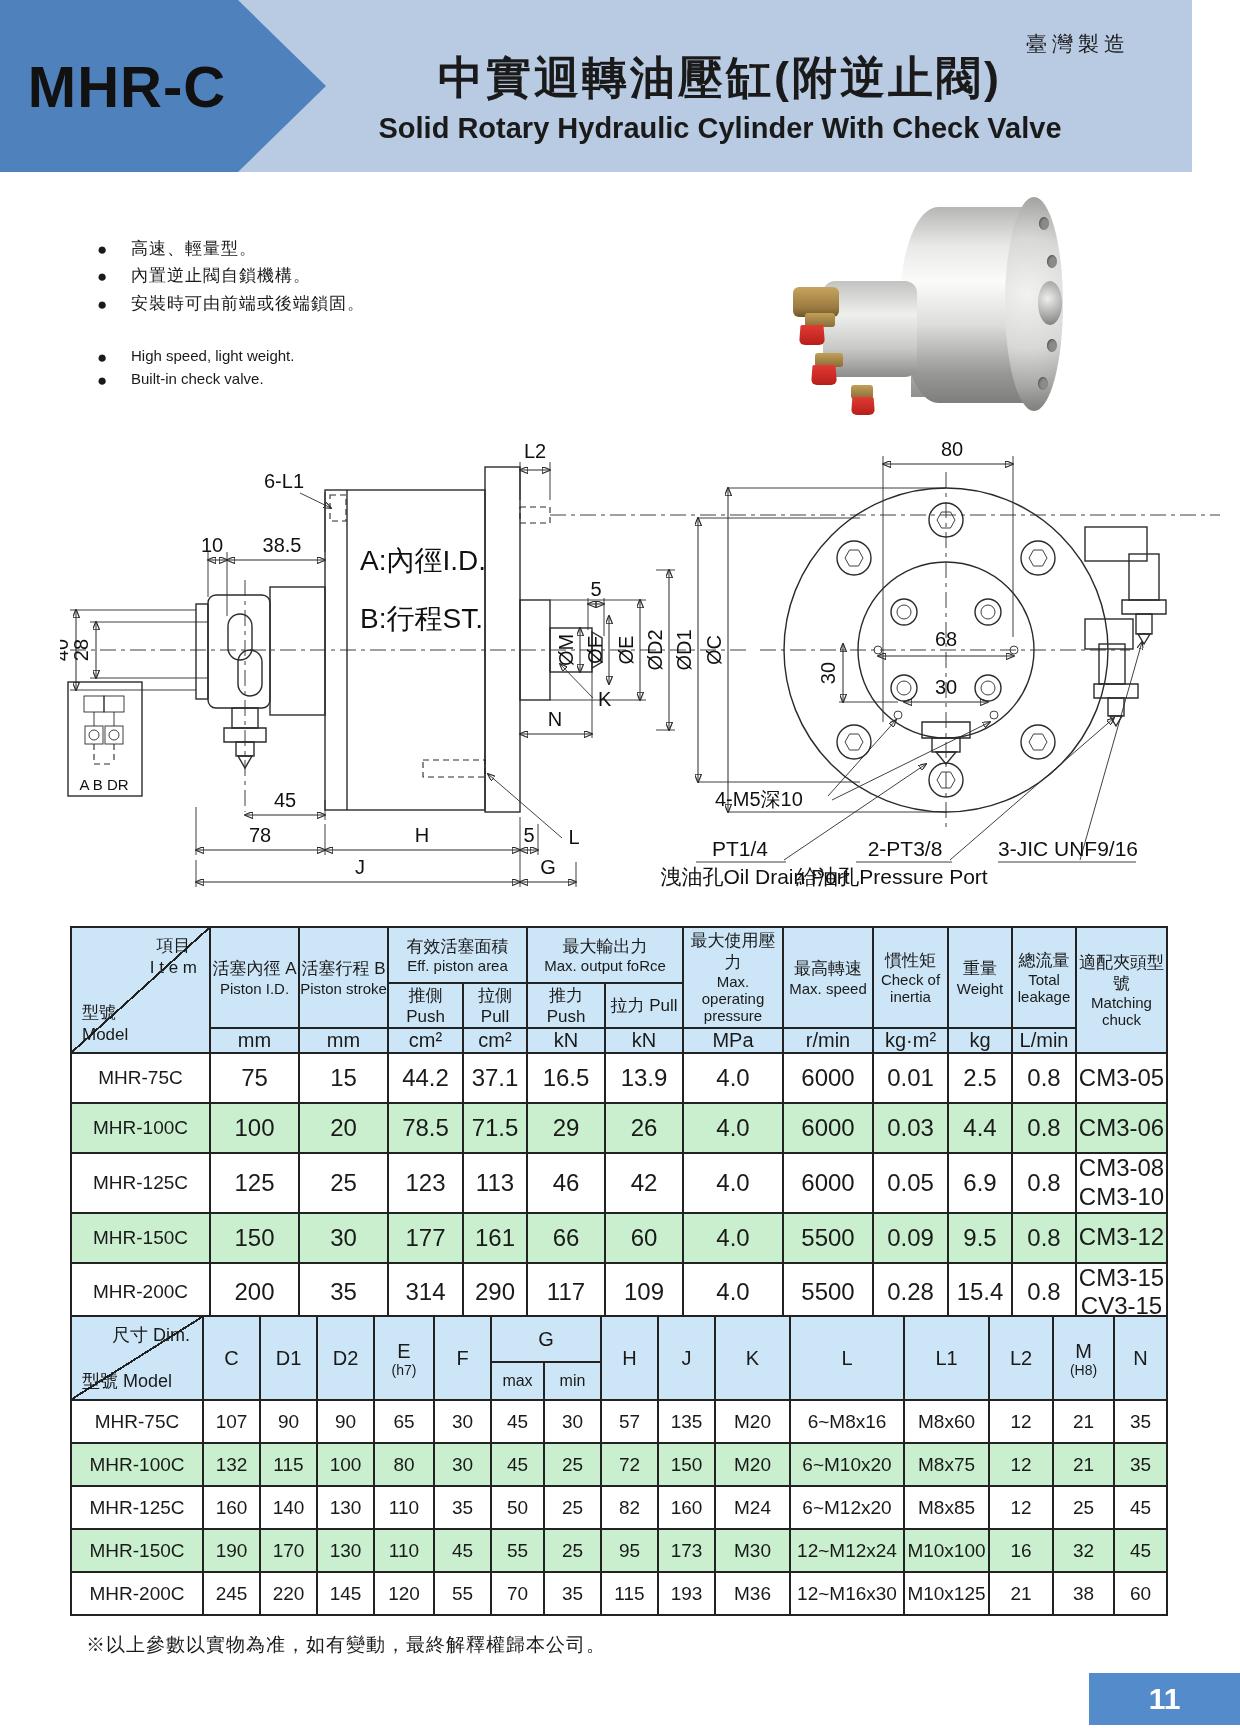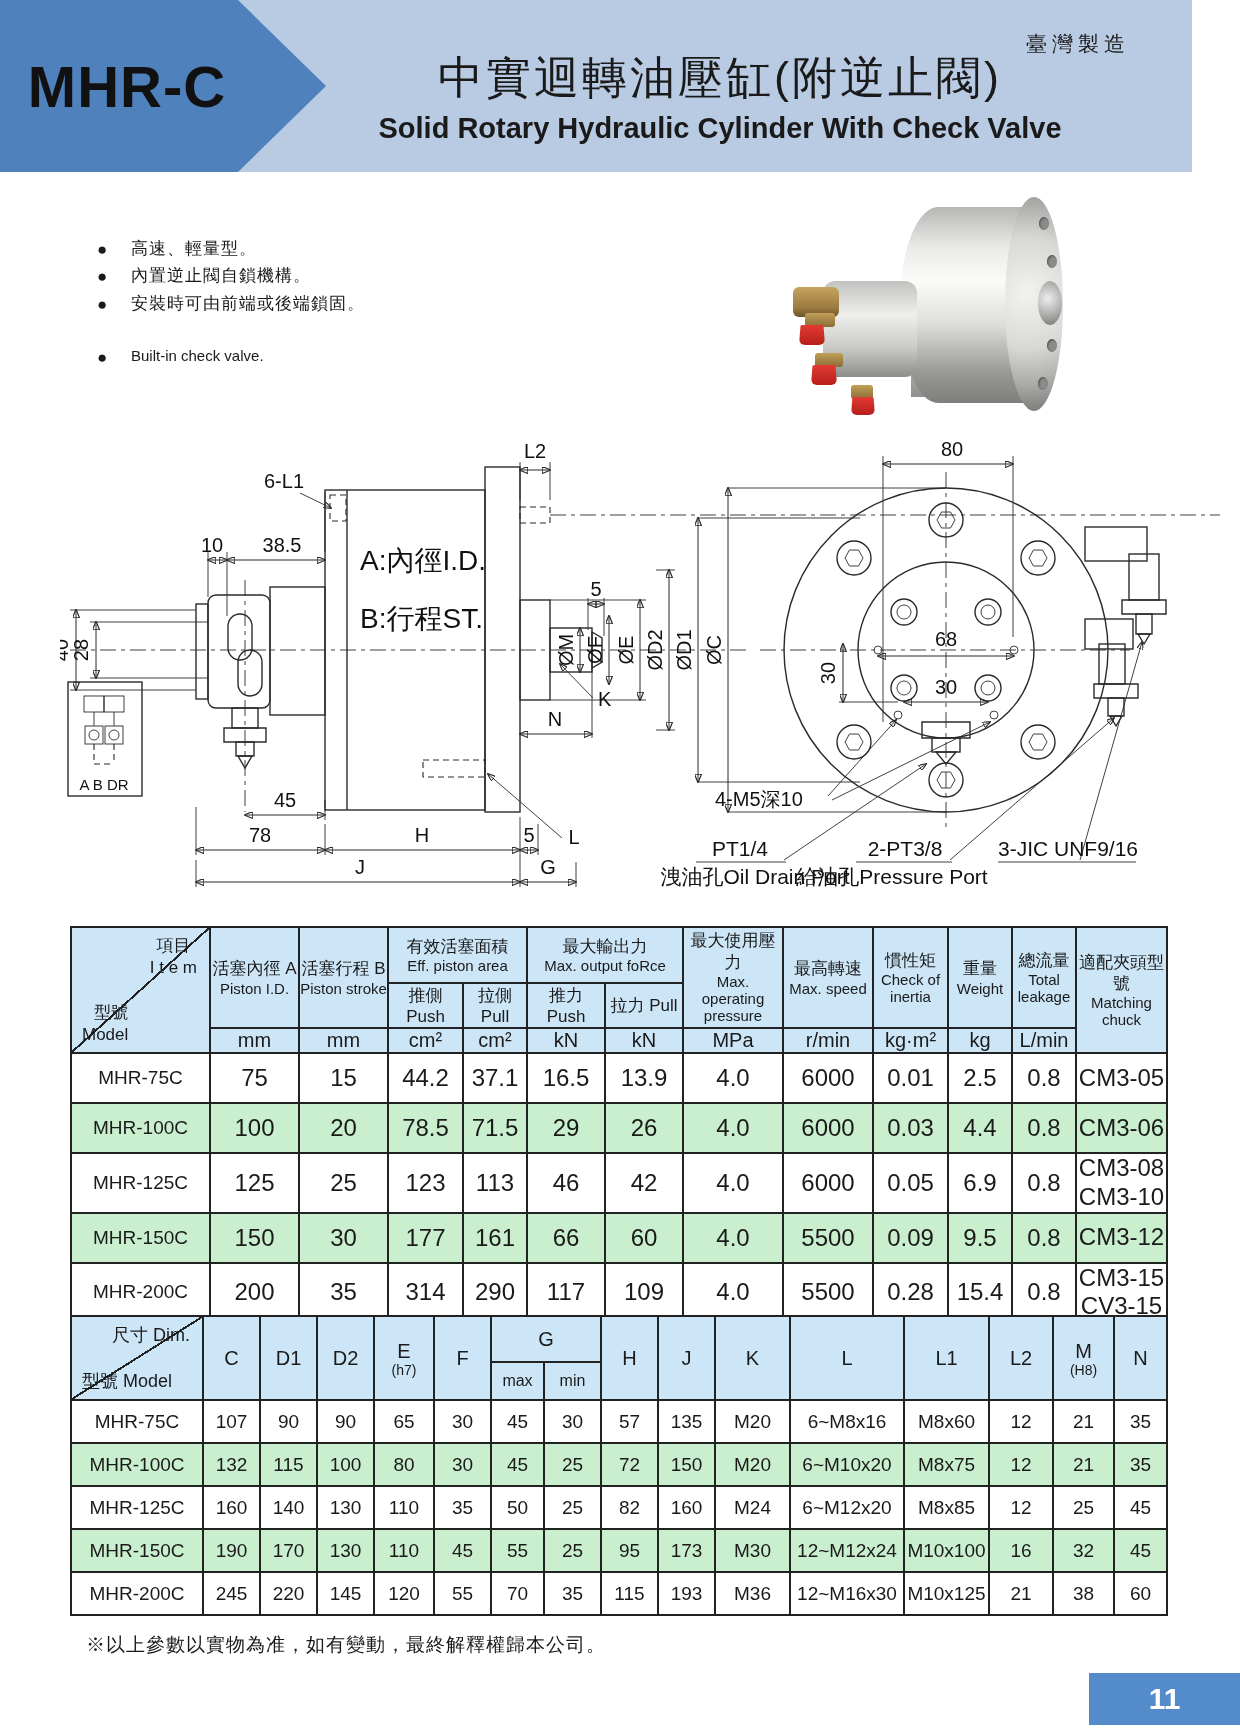--- a/index.html
+++ b/index.html
@@ -9,21 +9,21 @@
   *{margin:0;padding:0;box-sizing:border-box}
   body{background:#888;font-family:"Liberation Sans",sans-serif;color:var(--ink)}
   .page{position:relative;width:1240px;height:1728px;background:#fff;margin:0 auto;overflow:hidden}
 
   
   .band{position:absolute;left:0;top:0;width:1192px;height:172px;background:var(--band-blue)}
   .band-arrow{position:absolute;left:0;top:0;width:326px;height:172px;background:var(--accent-blue);
     clip-path:polygon(0 0,73% 0,100% 50%,73% 100%,0 100%)}
   .series{position:absolute;left:18px;top:0;width:218px;height:172px;display:flex;align-items:center;justify-content:center;
     font-size:58px;font-weight:bold;color:#111;letter-spacing:1px}
-  .title-zh{position:absolute;left:340px;top:48px;width:760px;text-align:center;font-size:45px;font-weight:normal;letter-spacing:3px}
+  .title-zh{position:absolute;left:340px;top:48px;width:760px;text-align:center;font-size:45px;font-weight:bold;letter-spacing:3px}
   .title-en{position:absolute;left:340px;top:112px;width:760px;text-align:center;font-size:29px;font-weight:bold}
   .made-in{position:absolute;top:30px;right:62px;font-size:21px;letter-spacing:5px}
 
   
   .features{position:absolute;left:97px;top:238px;width:640px}
   .feat{position:relative;padding-left:34px;font-size:21px;line-height:26px;margin-bottom:6px;white-space:nowrap}
   .feat::before{content:"●";position:absolute;left:0;top:1px;font-size:17px}
   .feat.zh{letter-spacing:1px}
   .gap{height:27px}
 
@@ -70,21 +70,21 @@
   .zh{font-size:17px;line-height:1.25}.en{font-size:15px;line-height:1.15}
   .spec tbody tr{height:50px}
   .spec tbody td{font-size:24px}
   th.model{font-weight:normal;font-size:19px;background:#fff}
   tr.green td,tr.green th.model{background:var(--row-green)}
   td.chuck{font-size:17px;white-space:pre-line;line-height:1.2}
   .corner{position:relative;background:
     linear-gradient(to bottom right,rgba(0,0,0,0) calc(50% - 1px),#222 calc(50% - 1px),#222 calc(50% + 1px),rgba(0,0,0,0) calc(50% + 1px)),
     var(--thead-blue)}
   .c-tr{position:absolute;top:7px;right:12px;text-align:center;font-size:17px;line-height:1.3}
-  .c-bl{position:absolute;bottom:6px;left:10px;text-align:right;font-size:17px;line-height:1.3}
+  .c-bl{position:absolute;bottom:6px;left:10px;text-align:left;font-size:17px;line-height:1.3}
   .dimt{top:1315px}
   .dimt thead th{font-size:20px}
   .dimt .r1{height:46px}.dimt .r2{height:38px}.dimt .r2 th{font-size:16px}
   .dimt .sub{font-size:14px;line-height:1}
   .dimt tbody tr{height:43px}
   .dimt tbody td{font-size:19px}
   .dimt .c-tr,.dimt .c-bl{font-size:18px}
 
   .footnote{position:absolute;left:86px;top:1632px;font-size:19px;letter-spacing:1px}
   .badge{position:absolute;left:1089px;top:1673px;width:151px;height:52px;background:var(--badge-blue);
@@ -101,20 +101,21 @@
     <div class="title-zh">中實迴轉油壓缸(附逆止閥)</div>
     <div class="title-en">Solid Rotary Hydraulic Cylinder With Check Valve</div>
     <div class="made-in">臺灣製造</div>
   </div>
 
   <div class="features">
     <div class="feat zh">高速、輕量型。</div>
     <div class="feat zh">內置逆止閥自鎖機構。</div>
     <div class="feat zh">安裝時可由前端或後端鎖固。</div>
     <div class="gap"></div>
+    <div class="feat en">High speed, light weight.</div>
     <div class="feat en">Built-in check valve.</div>
   </div>
 
   <div class="photo">
     <div class="ph-neck"></div>
     <div class="ph-drum"></div>
     <div class="ph-flange">
       <div class="ph-hole" style="left:34px;top:20px"></div>
       <div class="ph-hole" style="left:42px;top:58px"></div>
       <div class="ph-hole" style="left:45px;top:100px"></div>

